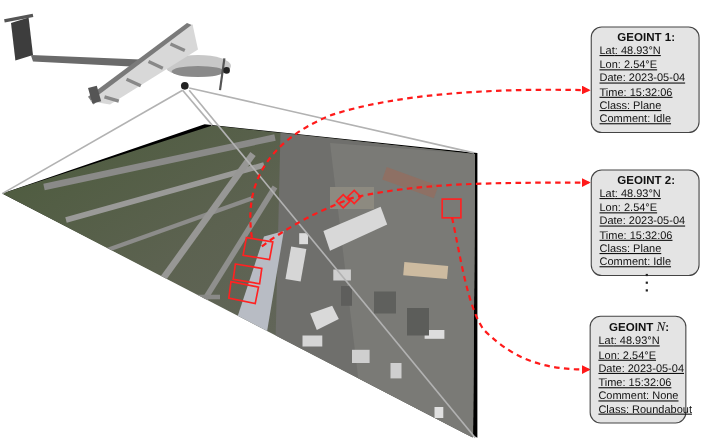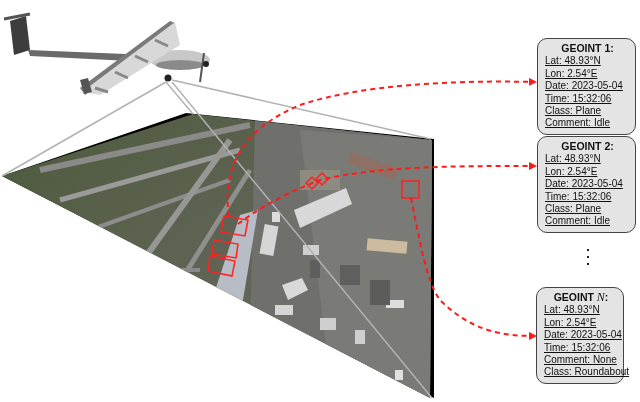--- a/index.html
+++ b/index.html
@@ -126,31 +126,31 @@
     <rect x="402" y="181" width="17" height="17"></rect>
   </g>
 
   <g stroke="#ff1a1a" stroke-width="2" stroke-dasharray="5,4" fill="none">
     <path d="M229,216 C222,170 240,130 300,105 C360,85 450,80 535,82" marker-end="url(#arrow)"></path>
     <path d="M238,224 C270,200 300,188 320,180 C380,166 450,166 535,166" marker-end="url(#arrow)"></path>
     <path d="M411,198 C418,230 425,280 440,300 C470,330 500,336 535,336" marker-end="url(#arrow)"></path>
   </g>
 </svg>
 
-<div class="card" style="left:537px; top:38px;">
+<div class="card" style="left:537px; top:24px;">
   <div class="title">GEOINT 1:</div>
   <div class="row"><span>Lat</span><span style="text-decoration:none">: 48.93°N</span></div>
   <div class="row">Lon: 2.54°E</div>
   <div class="row">Date: 2023-05-04</div>
   <div class="row">Time: 15:32:06</div>
   <div class="row">Class: Plane</div>
   <div class="row">Comment: Idle</div>
 </div>
 
-<div class="card" style="left:537px; top:136px;">
+<div class="card" style="left:537px; top:154px;">
   <div class="title">GEOINT 2:</div>
   <div class="row"><span>Lat</span><span style="text-decoration:none">: 48.93°N</span></div>
   <div class="row">Lon: 2.54°E</div>
   <div class="row">Date: 2023-05-04</div>
   <div class="row">Time: 15:32:06</div>
   <div class="row">Class: Plane</div>
   <div class="row">Comment: Idle</div>
 </div>
 
 <div class="dots">

